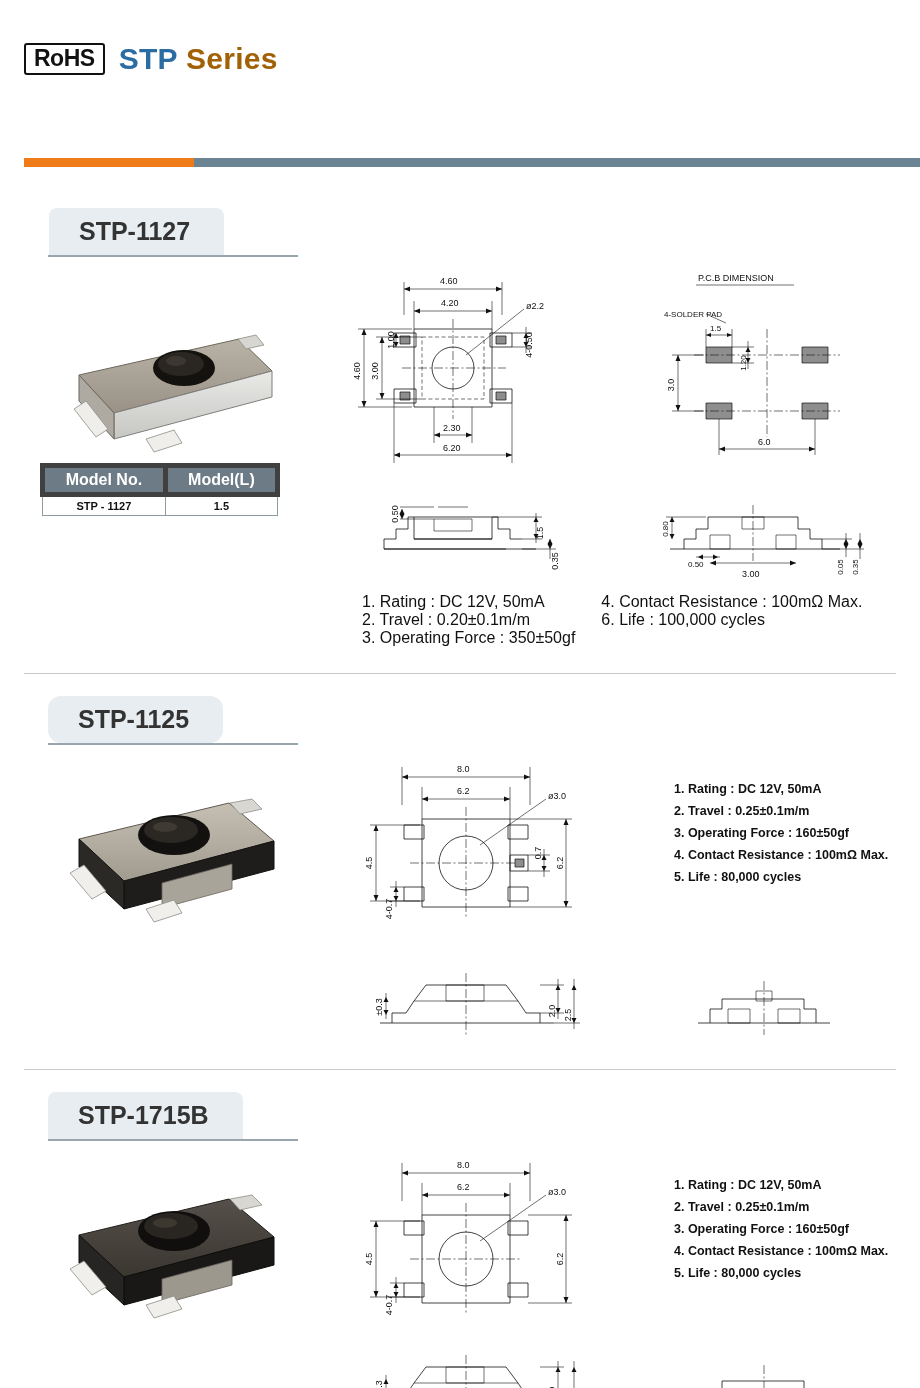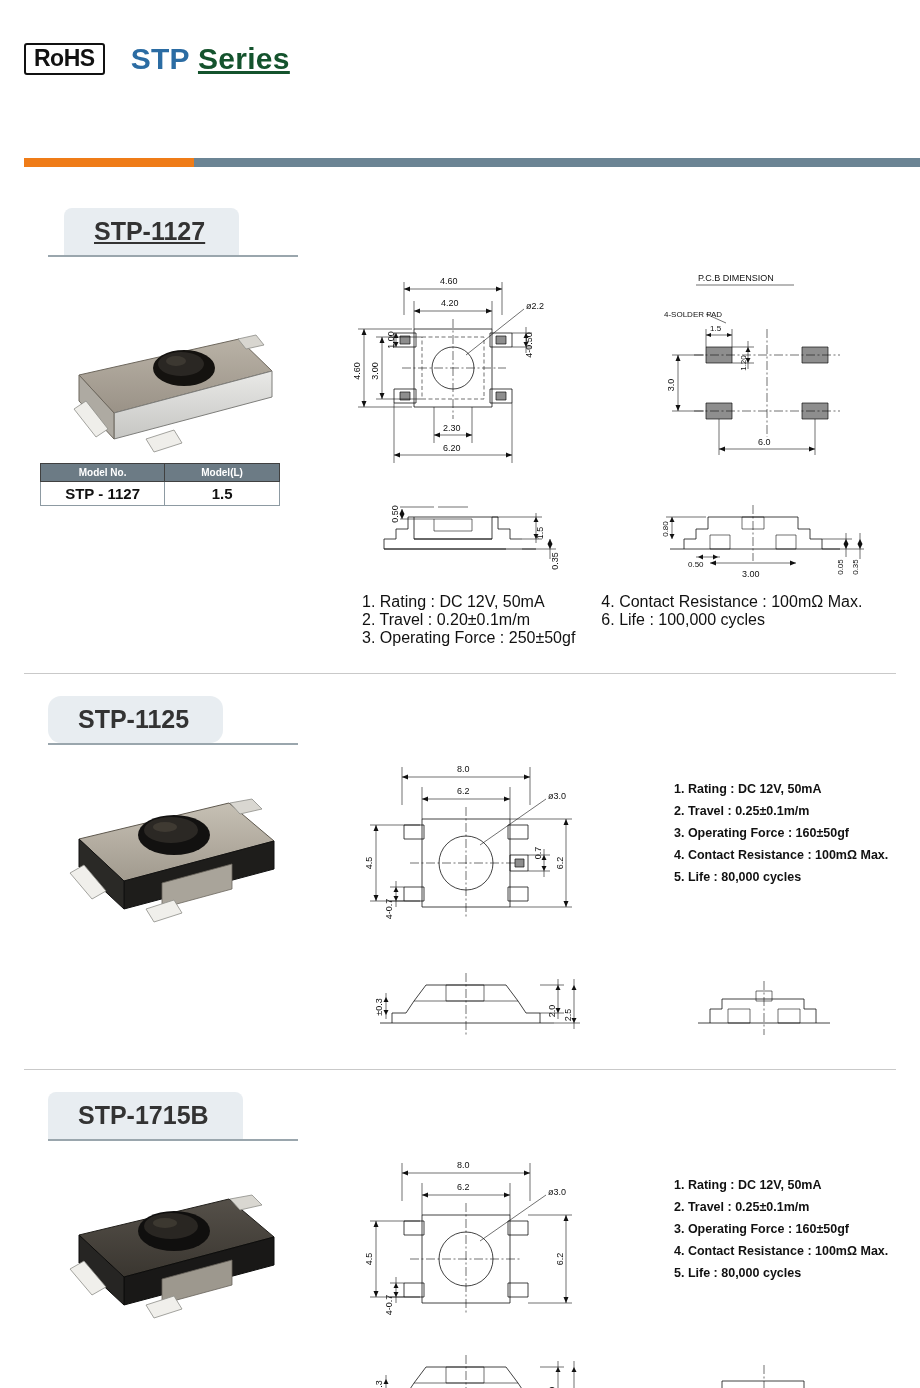--- a/index.html
+++ b/index.html
@@ -16,42 +16,41 @@
   
   .header {
     position: relative;
     height: 180px;
     background: #ffffff;
   }
   .hdr-top {
     display: flex;
     align-items: center;
     padding: 42px 0 0 24px;
-    gap: 26px;
+    gap: 14px;
   }
   .rohs {
     border: 2px solid #111;
     border-radius: 3px;
     padding: 2px 8px 3px 8px;
     font-size: 23px;
     font-weight: bold;
     letter-spacing: -0.5px;
     line-height: 1;
     font-family: "Liberation Sans", sans-serif;
   }
   .series-line {
     font-size: 30px;
     font-weight: bold;
     color: #2b6ca3;
     letter-spacing: 0.3px;
   }
   .series-line .ser-word {
-    color: #14532d;
-    font-weight: bold;
-    text-decoration: underline;
+    color: #a16207;
+    font-weight: bold;
   }
   .title {
     padding: 14px 0 0 24px;
     font-size: 31px;
     font-weight: bold;
     letter-spacing: -0.4px;
   }
   .bar-wrap {
     position: absolute;
     left: 24px;
@@ -99,29 +98,29 @@
   
   .spec-table {
     border-collapse: collapse;
     font-size: 11px;
     width: 240px;
   }
   .spec-table th {
     background: #6c7b85;
     color: #fff;
     font-weight: bold;
-    font-size: 10px;
+    font-size: 16px;
     padding: 3px 16px;
-    border: 1px solid #404040;
+    border: 5px solid #404040;
   }
   .spec-table td {
     border: 1px solid #8d9aa2;
     text-align: center;
     padding: 3px 0;
-    font-size: 15px;
+    font-size: 11px;
     font-weight: bold;
   }
 
   
   .notes {
     font-size: 12.5px;
     font-weight: bold;
     line-height: 1.75;
     color: #111;
   }
@@ -156,21 +155,21 @@
       <span class="ser-word">Series</span>
     </span>
   </div>
   <div class="bar-wrap">
     <div class="bar-orange"></div>
     <div class="bar-blue"></div>
   </div>
 </div>
 
 <div class="section" style="padding-top:28px;">
-  <div class="model-tab" style="margin-left:40px;text-decoration:underline;">STP-1127</div>
+  <div class="model-tab" style="margin-left:25px;">STP-1127</div>
   <div class="tab-underline" style="width:250px;margin-left:24px;"></div>
 
   <div class="row" style="margin-top:10px;">
 
     <div style="width:300px;">
       <div class="photo">
         <svg width="280" height="190" viewBox="0 0 280 190">
           <defs>
             <linearGradient id="g1127top" x1="0" y1="0" x2="0" y2="1">
               <stop offset="0" stop-color="#b9b2a6"></stop>
@@ -392,21 +391,21 @@
         <line class="ln-thin" x1="554" y1="266" x2="554" y2="292"></line>
         <polygon points="554,272 551.5,277 556.5,277" fill="#111"></polygon>
         <polygon points="554,282 551.5,277 556.5,277" fill="#111"></polygon>
         <text x="552" y="300" transform="rotate(-90 552 300)" text-anchor="middle" class="sm">0.35</text>
       </svg>
 
       <div class="notes-2col" style="margin:-38px 0 0 56px;">
         <ul>
           <li>1. Rating : DC 12V, 50mA</li>
           <li>2. Travel : 0.20±0.1m/m</li>
-          <li>3. Operating Force : 250±50gf</li>
+          <li>3. Operating Force : 350±50gf</li>
         </ul>
         <ul>
           <li>4. Contact Resistance : 100mΩ Max.</li>
           <li>6. Life : 100,000 cycles</li>
         </ul>
       </div>
     </div>
   </div>
 </div>
 

